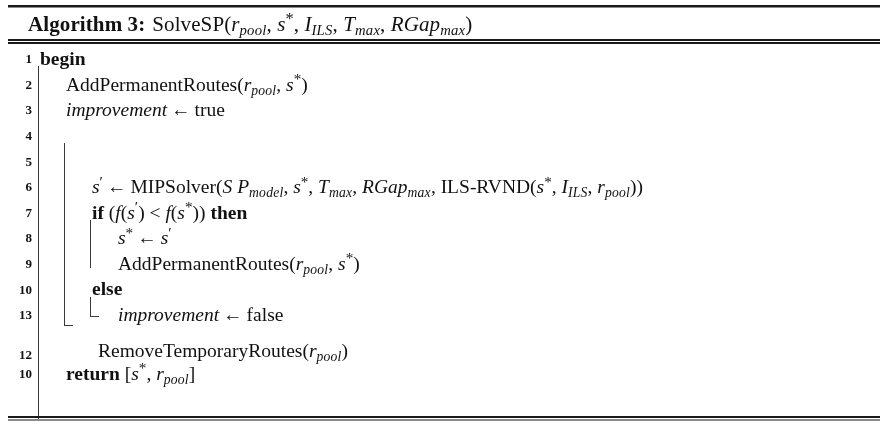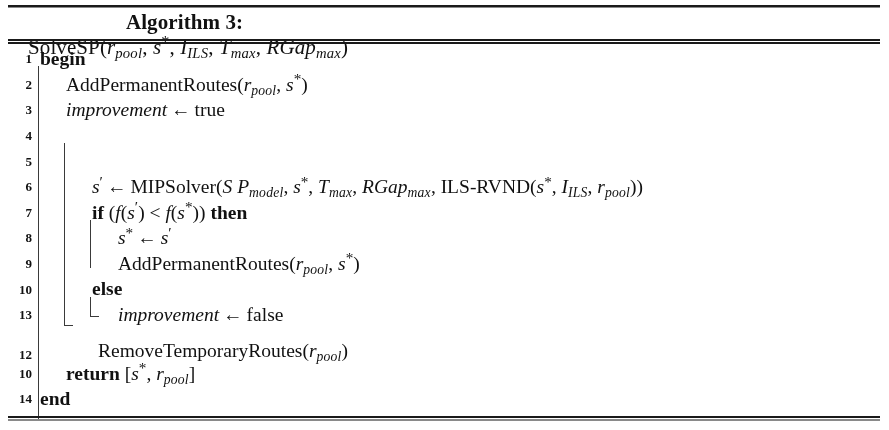--- a/index.html
+++ b/index.html
@@ -47,21 +47,20 @@
   
   .title {
     position: absolute;
     left: 28px; top: 10px;
     height: 28px;
     display: flex;
     align-items: center;
     font-size: 21px;
     white-space: nowrap;
     letter-spacing: 0.1px;
-    flex-direction: column;
   }
   .title .kw { font-weight: bold; margin-right: 7px; }
 
   
   .body {
     position: absolute;
     left: 0; top: 46px; right: 0;
   }
   .ln {
     position: relative;
@@ -201,22 +200,18 @@
     <div class="ln" style="height:33px; align-items:flex-end;gap:32px;">
       <span class="num">12</span>
       <span class="code i1"><span class="rm">RemoveTemporaryRoutes</span>(<var>r<sub>pool</sub></var>)</span>
     </div>
 
     <div class="ln">
       <span class="num">10</span>
       <span class="code i1"><span class="kw">return</span> [<var>s</var><sup>*</sup>, <var>r<sub>pool</sub></var>]</span>
     </div>
 
-    <div class="ln">
-      <span class="num">14</span>
-      <span class="code i0"><span class="kw">end</span></span>
-    </div>
 
   </div>
 
   <div class="rule-bottom"></div>
 
 </div>
 
 </body></html>

